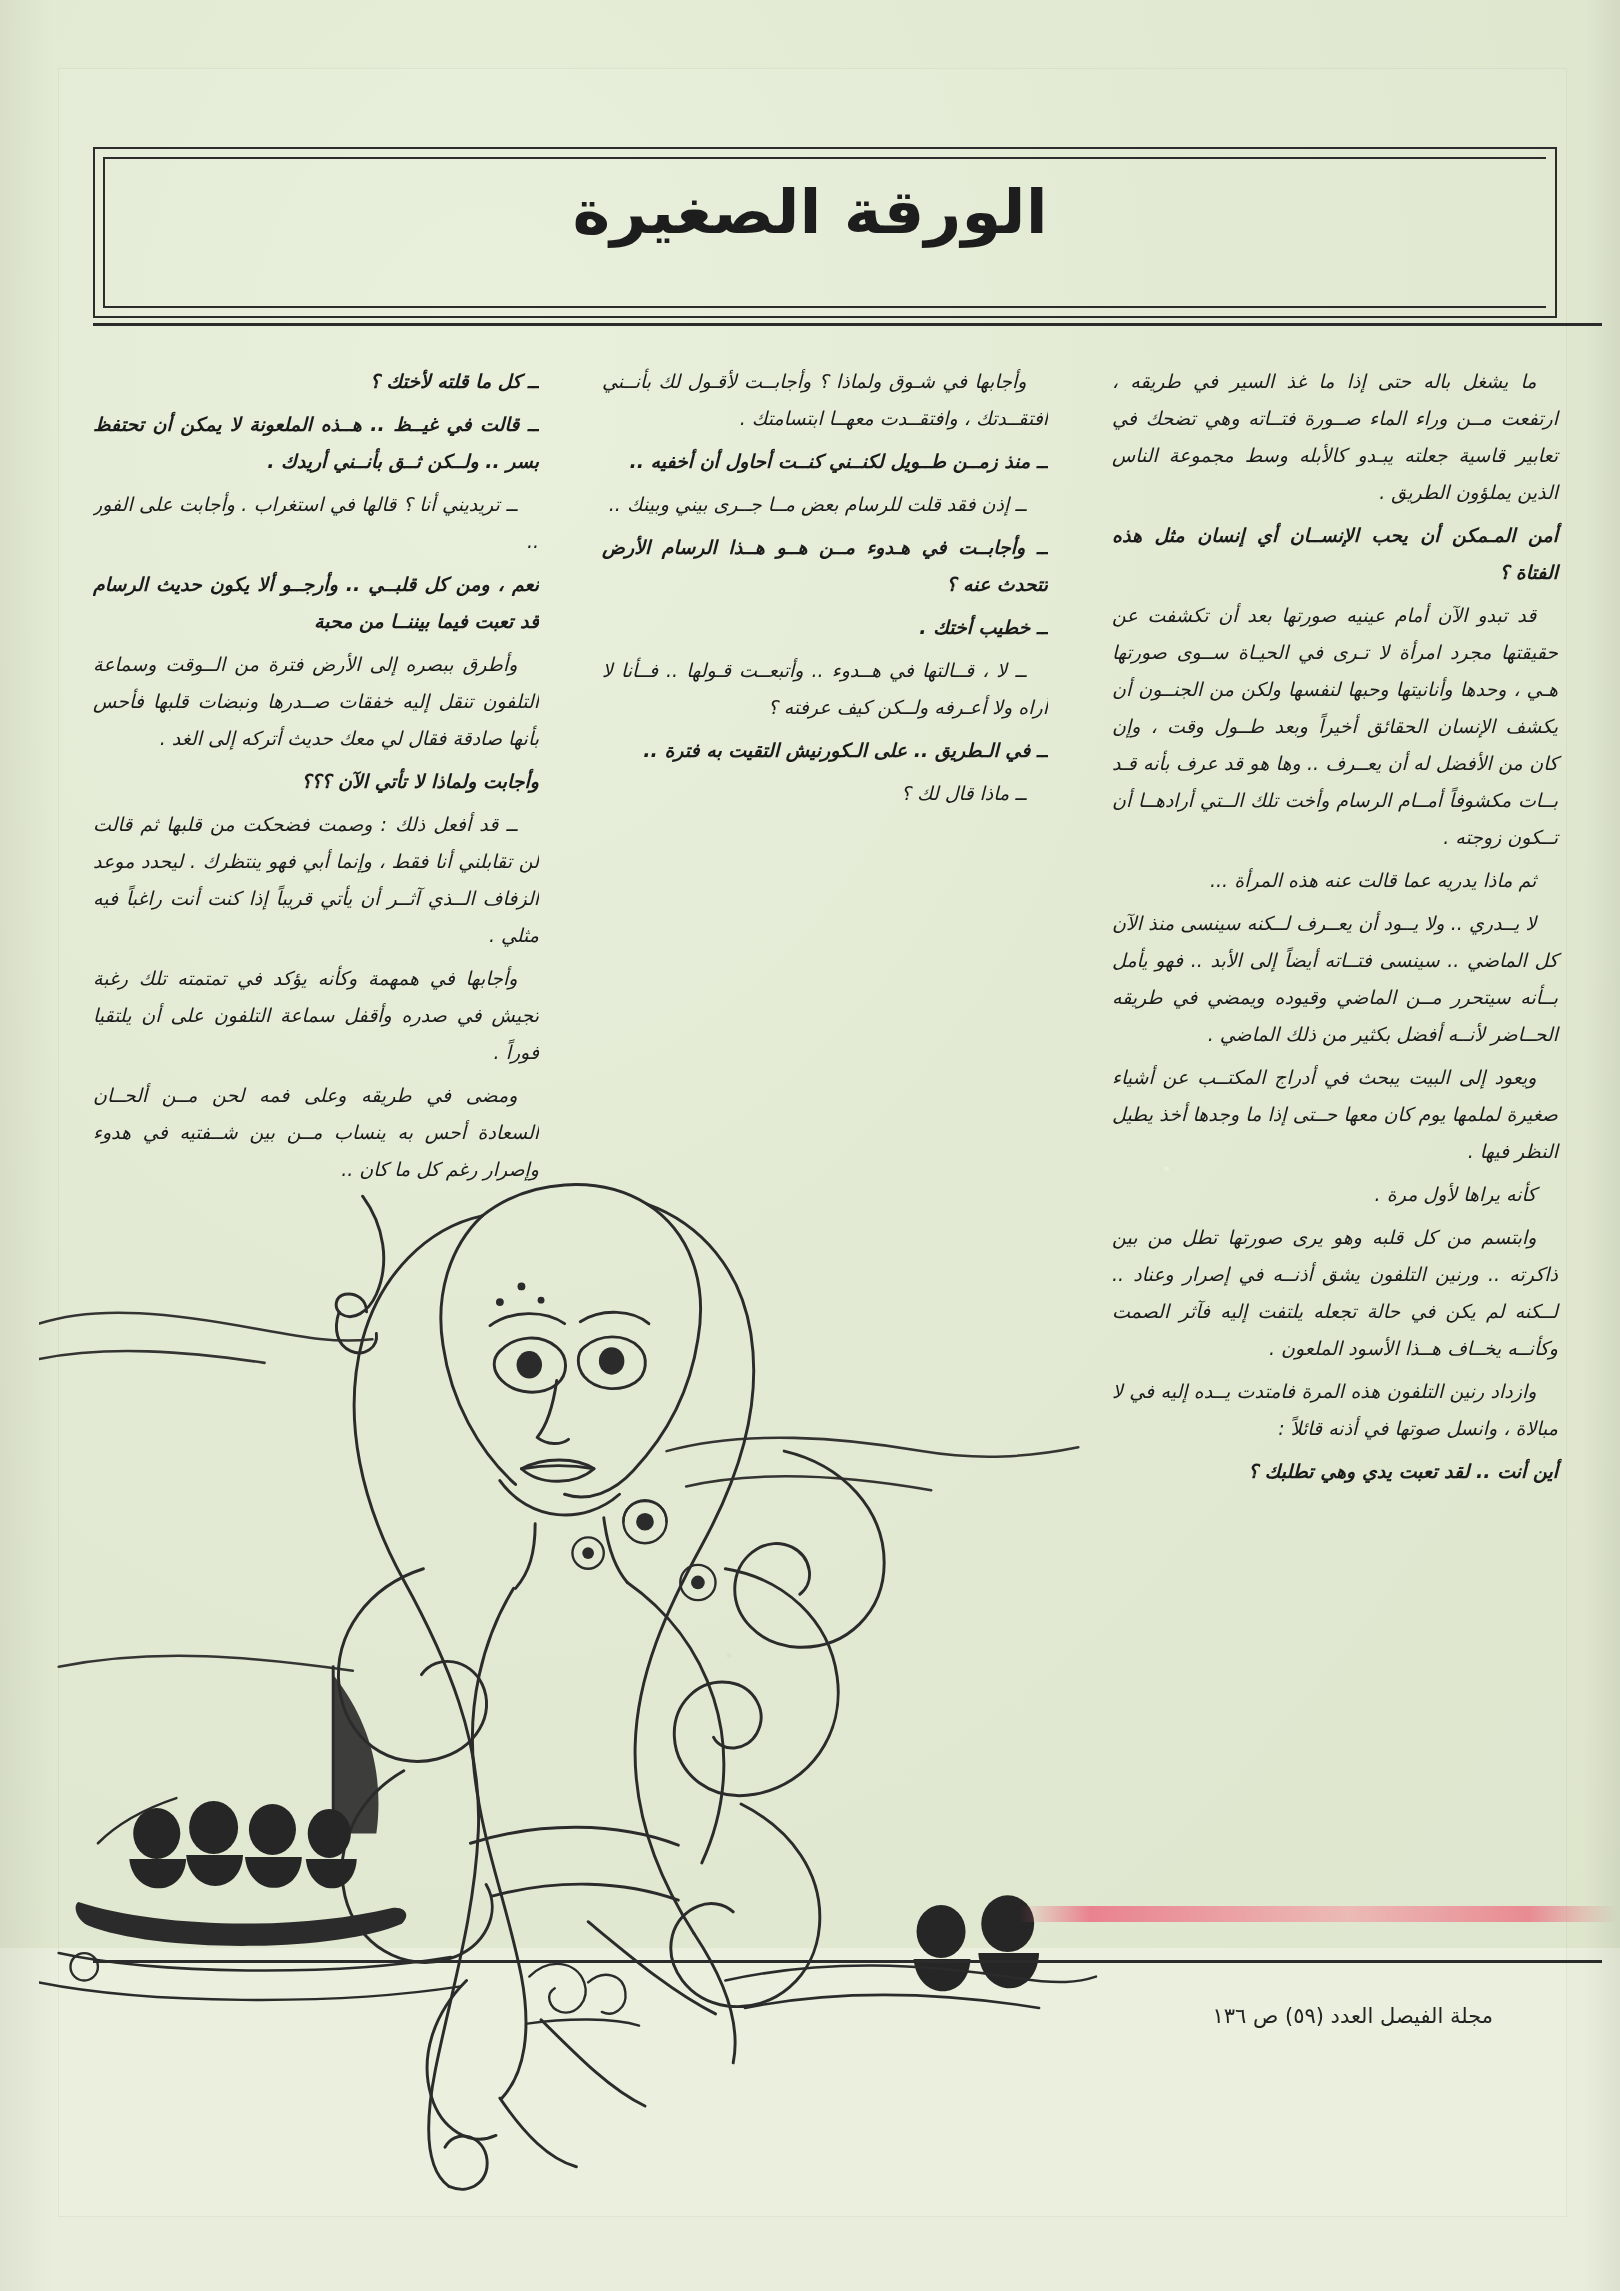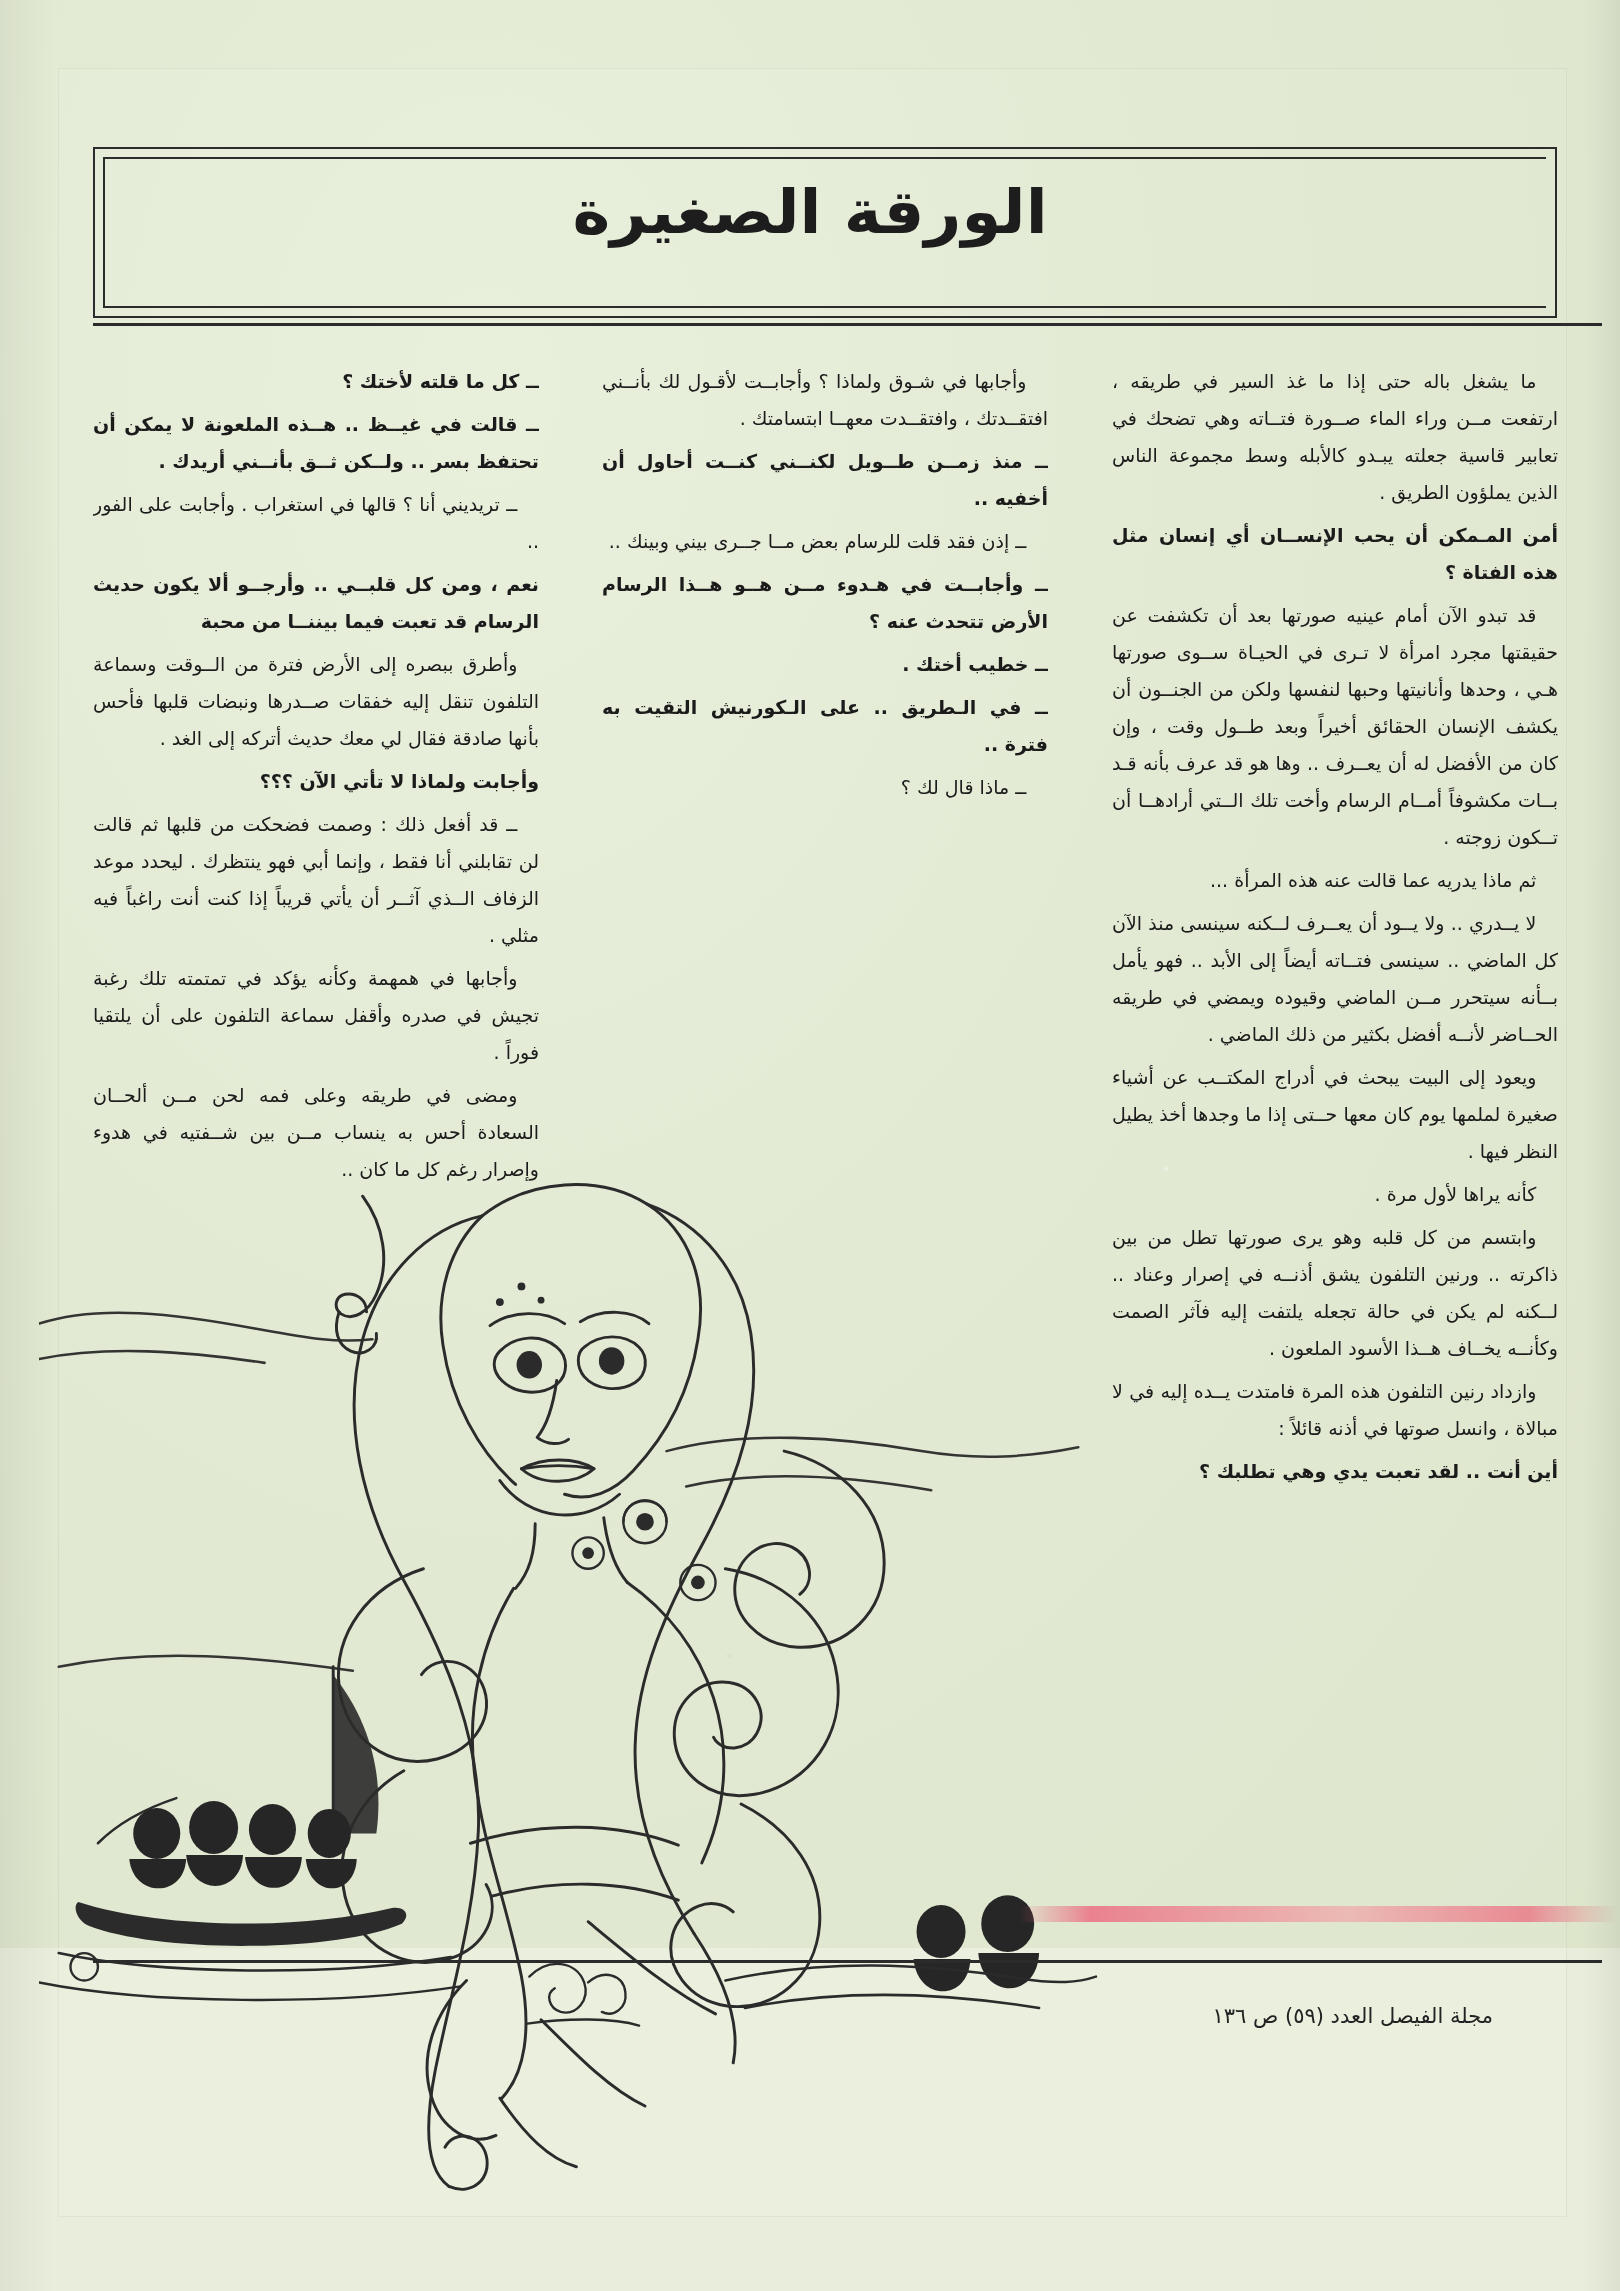--- a/index.html
+++ b/index.html
@@ -59,20 +59,21 @@
   .cols{
     position:absolute;left:93px;top:363px;width:1465px;height:1549px;
   }
   .col{
     position:absolute;top:0;width:446px;
     font-size:19px;
     line-height:1.95;
     color:#1b1b1b;
     text-align:justify;
     direction:rtl;
+    font-style:italic;
   }
   .col.c-right{right:0;}
   .col.c-mid{right:510px;}
   .col.c-left{right:1019px;}
   .col p{margin:0 0 5.9px 0;text-indent:21.6px;}
   .col p.bold{font-weight:bold;text-indent:0;}
   
   .col.c-mid{height:627px;overflow:hidden;}
   .col.c-left{height:1108px;overflow:hidden;}
   
@@ -131,20 +132,21 @@
       <p class="normal">وازداد رنين التلفون هذه المرة فامتدت يــده إليه في لا مبالاة ، وانسل صوتها في أذنه قائلاً :</p>
       <p class="bold">أين أنت .. لقد تعبت يدي وهي تطلبك ؟</p>
     </div>
 
     <div class="col c-mid">
       <p class="normal">وأجابها في شـوق ولماذا ؟ وأجابــت لأقـول لك بأنــني افتقــدتك ، وافتقــدت معهــا ابتسامتك .</p>
       <p class="bold">ــ منذ زمــن طــويل لكنــني كنــت أحاول أن أخفيه ..</p>
       <p class="normal">ــ إذن فقد قلت للرسام بعض مــا جــرى بيني وبينك ..</p>
       <p class="bold">ــ وأجابــت في هـدوء مــن هــو هــذا الرسام الأرض تتحدث عنه ؟</p>
       <p class="bold">ــ خطيب أختك .</p>
+      <p class="normal">ــ لا ، قــالتها في هــدوء .. وأتبعــت قـولها .. فــأنا لا أراه ولا أعـرفه ولــكن كيف عرفته ؟</p>
       <p class="bold">ــ في الـطريق .. على الـكورنيش التقيت به فترة ..</p>
       <p class="normal">ــ ماذا قال لك ؟</p>
     </div>
 
     <div class="col c-left">
       <p class="bold">ــ كل ما قلته لأختك ؟</p>
       <p class="bold">ــ قالت في غيــظ .. هــذه الملعونة لا يمكن أن تحتفظ بسر .. ولــكن ثــق بأنــني أريدك .</p>
       <p class="normal">ــ تريديني أنا ؟ قالها في استغراب . وأجابت على الفور ..</p>
       <p class="bold">نعم ، ومن كل قلبــي .. وأرجــو ألا يكون حديث الرسام قد تعبت فيما بيننــا من محبة</p>
       <p class="normal">وأطرق ببصره إلى الأرض فترة من الــوقت وسماعة التلفون تنقل إليه خفقات صــدرها ونبضات قلبها فأحس بأنها صادقة فقال لي معك حديث أتركه إلى الغد .</p>

